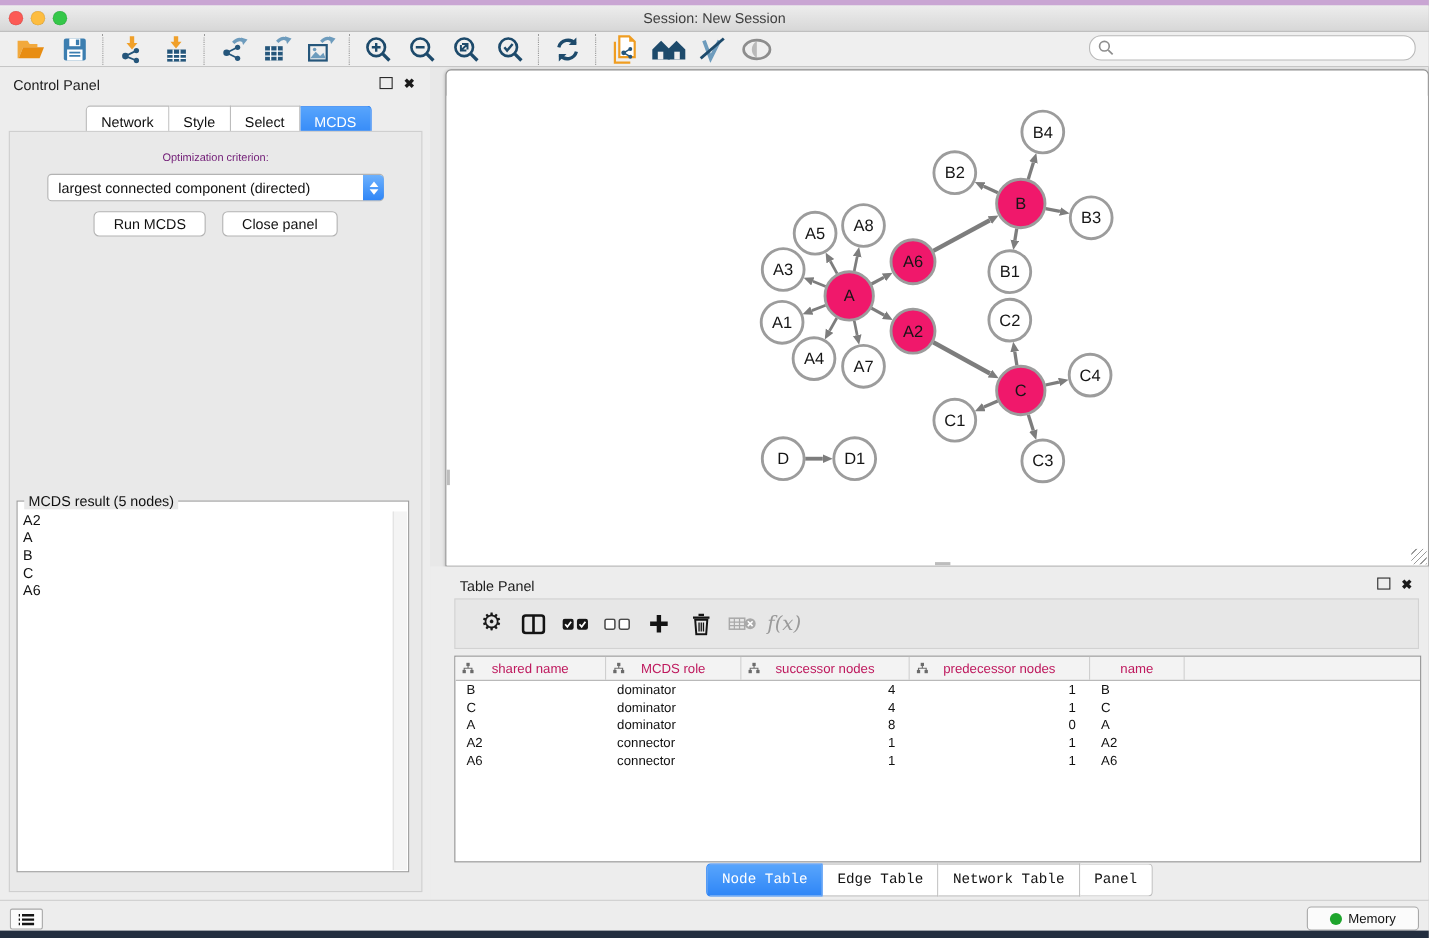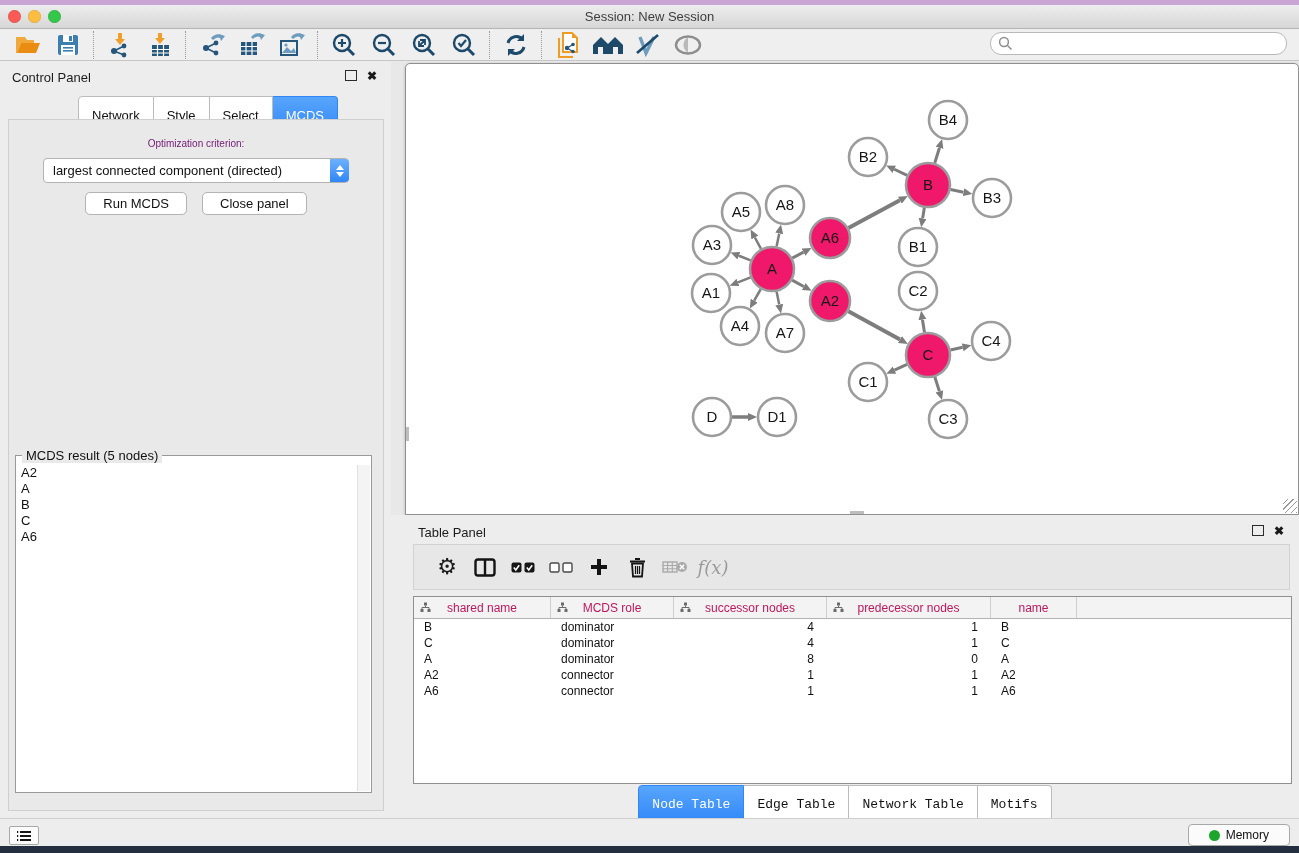--- a/index.html
+++ b/index.html
@@ -22,21 +22,21 @@
   .tb-sep{width:1px;height:28px;border-left:1px dotted #9a9a9a;margin:0 5px;flex:0 0 auto;}
   .search-box{position:absolute;right:12px;top:3px;width:288px;height:21px;background:#fff;
     border:1px solid #b9b9b9;border-radius:11px;display:flex;align-items:center;padding-left:7px;}
   
   .cpanel{position:absolute;left:0;top:61px;width:391px;height:757px;background:#ededed;}
   .panel-head{position:absolute;left:12px;top:9px;font-size:13px;color:#1c1c1c;}
   .panel-ctrl{position:absolute;top:9px;display:flex;gap:10px;align-items:center;}
   .float-box{width:10px;height:9px;border:1.5px solid #2b2b2b;display:inline-block;background:transparent;}
   .close-x{font-size:12px;font-weight:bold;color:#1a1a1a;line-height:10px;}
   .seg-tabs{position:absolute;display:flex;}
-  .seg-tab{height:20px;line-height:20px;padding:9px 13px;font-size:13px;background:#fff;color:#111;
+  .seg-tab{height:20px;line-height:20px;padding:4px 13px;font-size:13px;background:#fff;color:#111;
     border:1px solid #bcbcbc;border-left:none;}
   .seg-tab:first-child{border-left:1px solid #bcbcbc;border-radius:4px 0 0 4px;}
   .seg-tab:last-child{border-radius:0 4px 4px 0;}
   .seg-tab.active{background:linear-gradient(#58a5fc,#2f86f7);color:#fff;border-color:#2f86f7;}
   .cp-content{position:absolute;left:8px;top:58px;width:374px;height:690px;background:#e9e9e9;
     border:1px solid #cfcfcf;}
   .opt-label{position:absolute;left:0;top:18px;width:100%;text-align:center;font-size:10px;color:#701a75;}
   .dropdown{position:absolute;left:34px;top:38px;width:304px;height:23px;background:#fff;
     border:1px solid #b3b3b3;border-radius:4px;display:flex;align-items:center;}
   .dd-value{flex:1;font-size:13px;color:#111;padding-left:9px;white-space:nowrap;overflow:hidden;}
@@ -489,21 +489,21 @@
             <div class="td right" style="width: 153px; flex: 0 0 auto;">1</div>
             <div class="td right" style="width: 164px; flex: 0 0 auto;">1</div>
             <div class="td left" style="width: 86px; flex: 0 0 auto;">A6</div>
           </div>
         </div>
     </div>
     <div class="tbl-tabs seg-tabs" id="tbl-tabs" style="position:absolute;font-family:Liberation Mono, monospace;">
         <span class="seg-tab active">Node Table</span>
         <span class="seg-tab">Edge Table</span>
         <span class="seg-tab">Network Table</span>
-        <span class="seg-tab">Motifs</span>
+        <span class="seg-tab">Panel</span>
       </div>
   </div>
 
   <div class="statusbar">
     <div class="list-btn">
       <svg width="16" height="12" viewBox="0 0 16 12">
           <path d="M4 2h11M4 6h11M4 10h11" stroke="#141414" stroke-width="2.2"></path>
           <path d="M1 2h1.6M1 6h1.6M1 10h1.6" stroke="#141414" stroke-width="2.2" stroke-dasharray="1.2 1"></path>
         </svg>
     </div>

